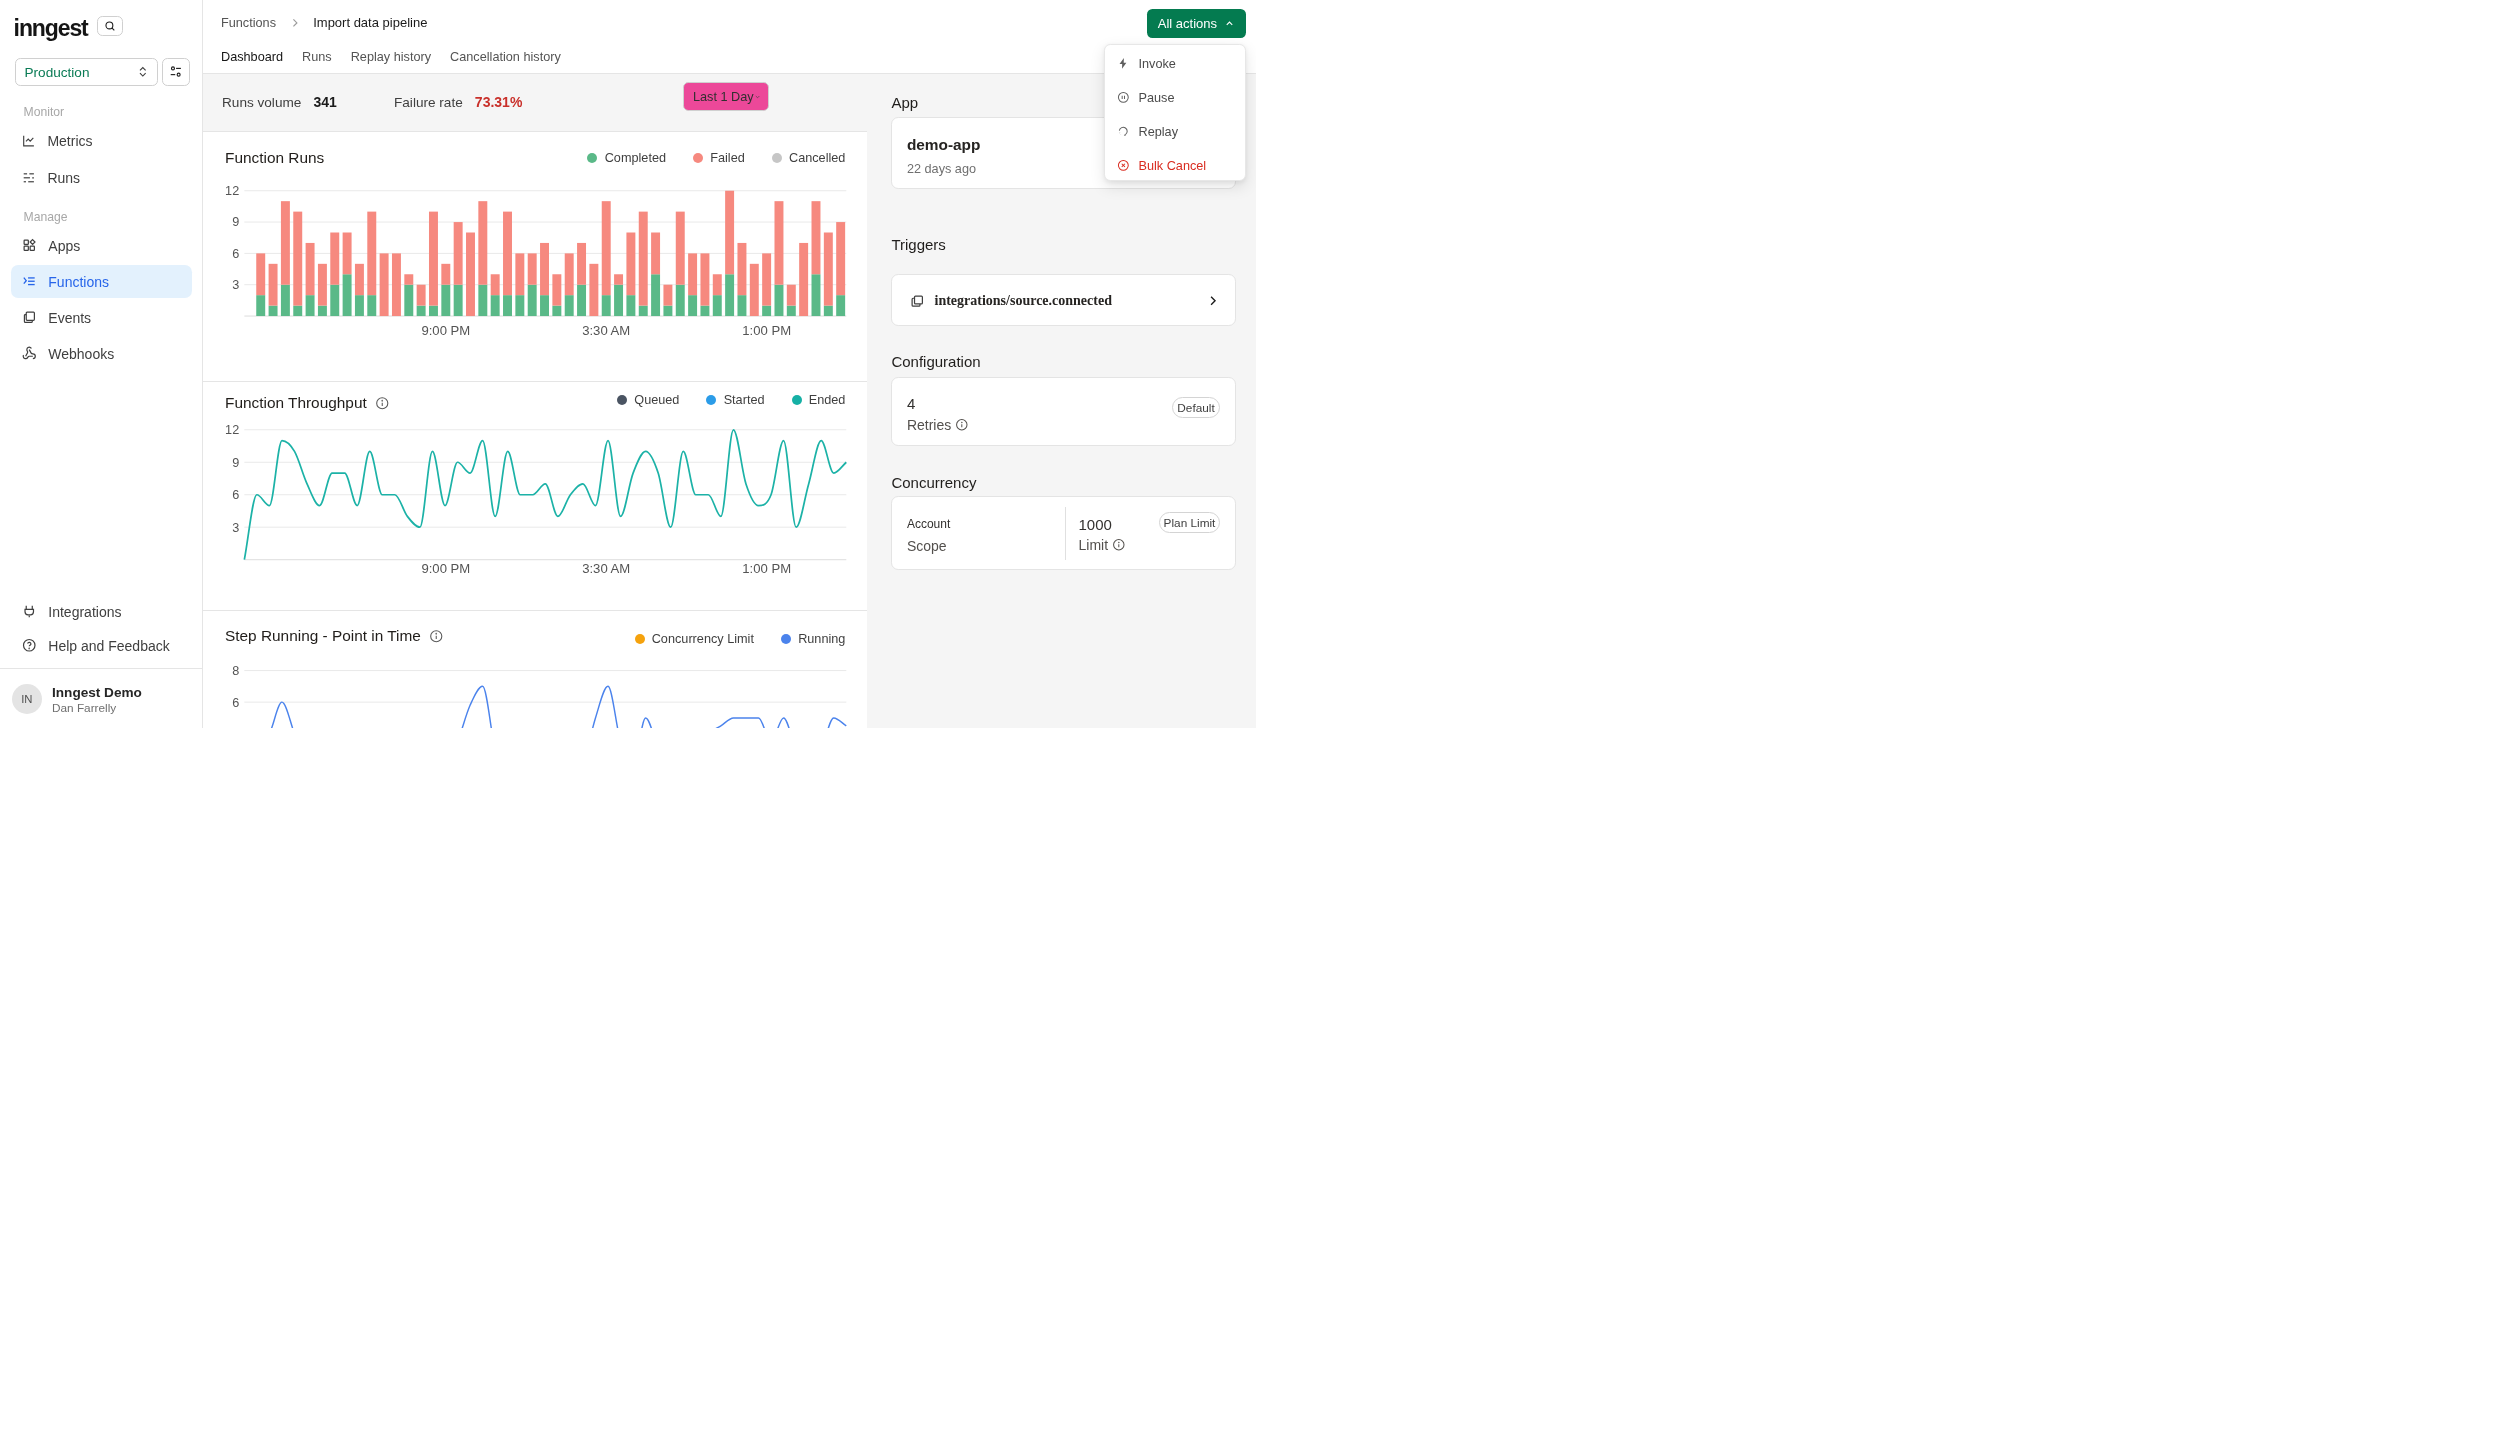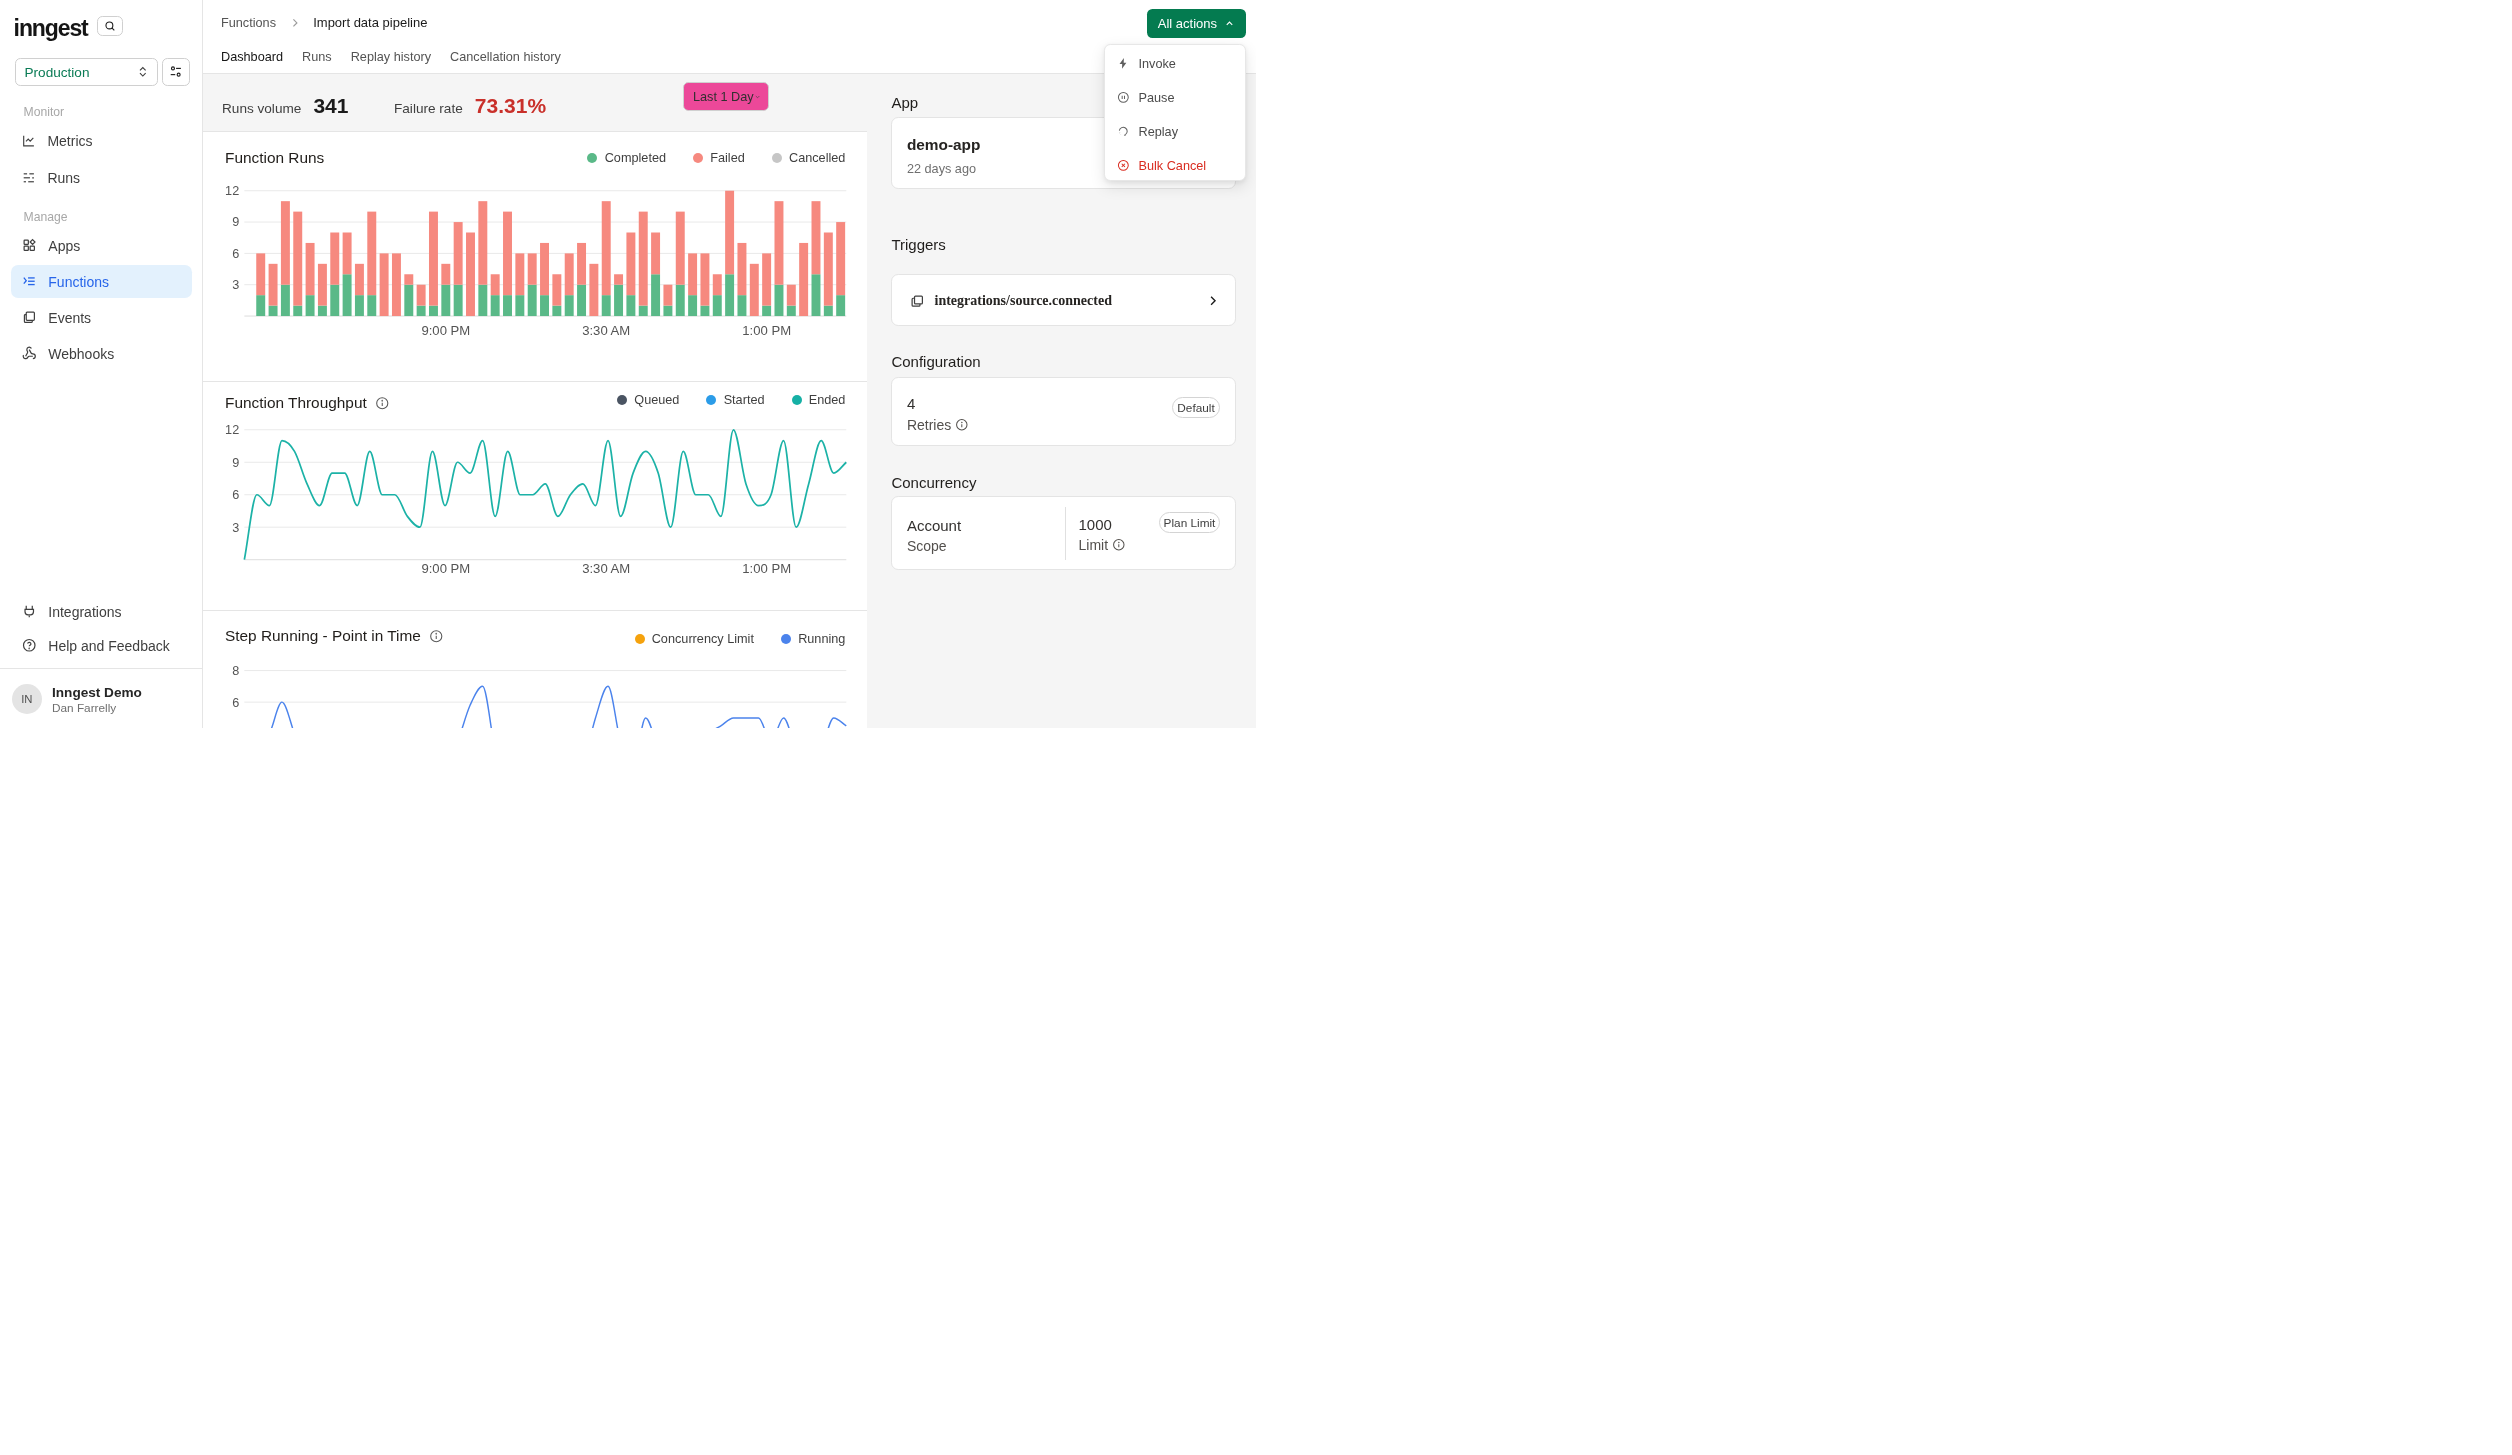--- a/index.html
+++ b/index.html
@@ -42,21 +42,21 @@
 .tabs { position:absolute; left:18px; top:50px; display:flex; font-size:12.7px; color:#545454; }
 .tab { margin-right:19px; padding-bottom:7.2px; line-height:15.4px; }
 .tab.active { color:#161616; font-weight:500; border-bottom:2.3px solid #3d3d3d; }
 .crumbs b { font-size:13px; }
 .hdr-border { position:absolute; left:0; top:73px; width:1054px; height:0.9px; background:#e5e5e5; }
 
 
 .stats { position:absolute; left:0; top:74px; width:665px; height:58px; background:#f5f5f5;
   border-bottom:0.9px solid #e5e5e5; }
 .stats .lbl { font-size:13.6px; color:#3f3f3f; }
-.stats .val { font-size:21px; font-weight:600; color:#1b1b1b; }
+.stats .val { font-size:14px; font-weight:600; color:#1b1b1b; }
 .stats .red { color:#c9302a; }
 .daysel { position:absolute; left:480px; top:8.1px; width:86px; height:29px; background:#ec4899;
   border:0.9px solid #d0d0d0; border-radius:5.4px; display:flex; align-items:center;
   justify-content:space-between; padding:0 7.2px 0 9px; font-size:12.7px; color:#303030; white-space:nowrap; }
 
 
 .sect { position:absolute; left:0; width:665px; background:#fff; }
 .sect-title { position:absolute; left:22px; font-size:15.4px; font-weight:500; color:#201d1a;
   display:flex; align-items:center; }
 .sect-title svg { margin-left:8.1px; }
@@ -402,21 +402,21 @@
             <circle cx="12" cy="12" r="9.2"></circle>
             <line x1="12" y1="11" x2="12" y2="16.5"></line>
             <circle cx="12" cy="7.8" r="0.5" fill="#53504d"></circle>
           </svg></div>
     <div class="pill" style="right:14.5px; top:19px; width:48px; height:21px;">Default</div>
   </div>
 
   <div class="rp-h" style="top:400px;">Concurrency</div>
   <div class="rp-card" style="top:422px; height:74px;">
     <div class="abs" style="left:173px; top:10px; width:0.9px; height:53px; background:#e0e0e0;"></div>
-    <div class="abs" style="left:15.4px; top:20px; font-size:15px; color:#33312f;">Account</div>
+    <div class="abs" style="left:15.4px; top:20px; font-size:12px; color:#33312f;">Account</div>
     <div class="abs" style="left:15.4px; top:41px; font-size:14px; color:#53504d;">Scope</div>
     <div class="abs" style="left:187px; top:19px; font-size:15px; color:#33312f;">1000</div>
     <div class="abs" style="left:187px; top:40px; font-size:14px; color:#53504d; display:flex; align-items:center;">Limit&nbsp;
       <svg width="13.6" height="13.6" viewBox="0 0 24 24" fill="none" stroke="#53504d" stroke-width="1.8">
             <circle cx="12" cy="12" r="9.2"></circle>
             <line x1="12" y1="11" x2="12" y2="16.5"></line>
             <circle cx="12" cy="7.8" r="0.5" fill="#53504d"></circle>
           </svg></div>
     <div class="pill" style="right:14.5px; top:15.4px; width:61px; height:21px;">Plan Limit</div>
   </div>

